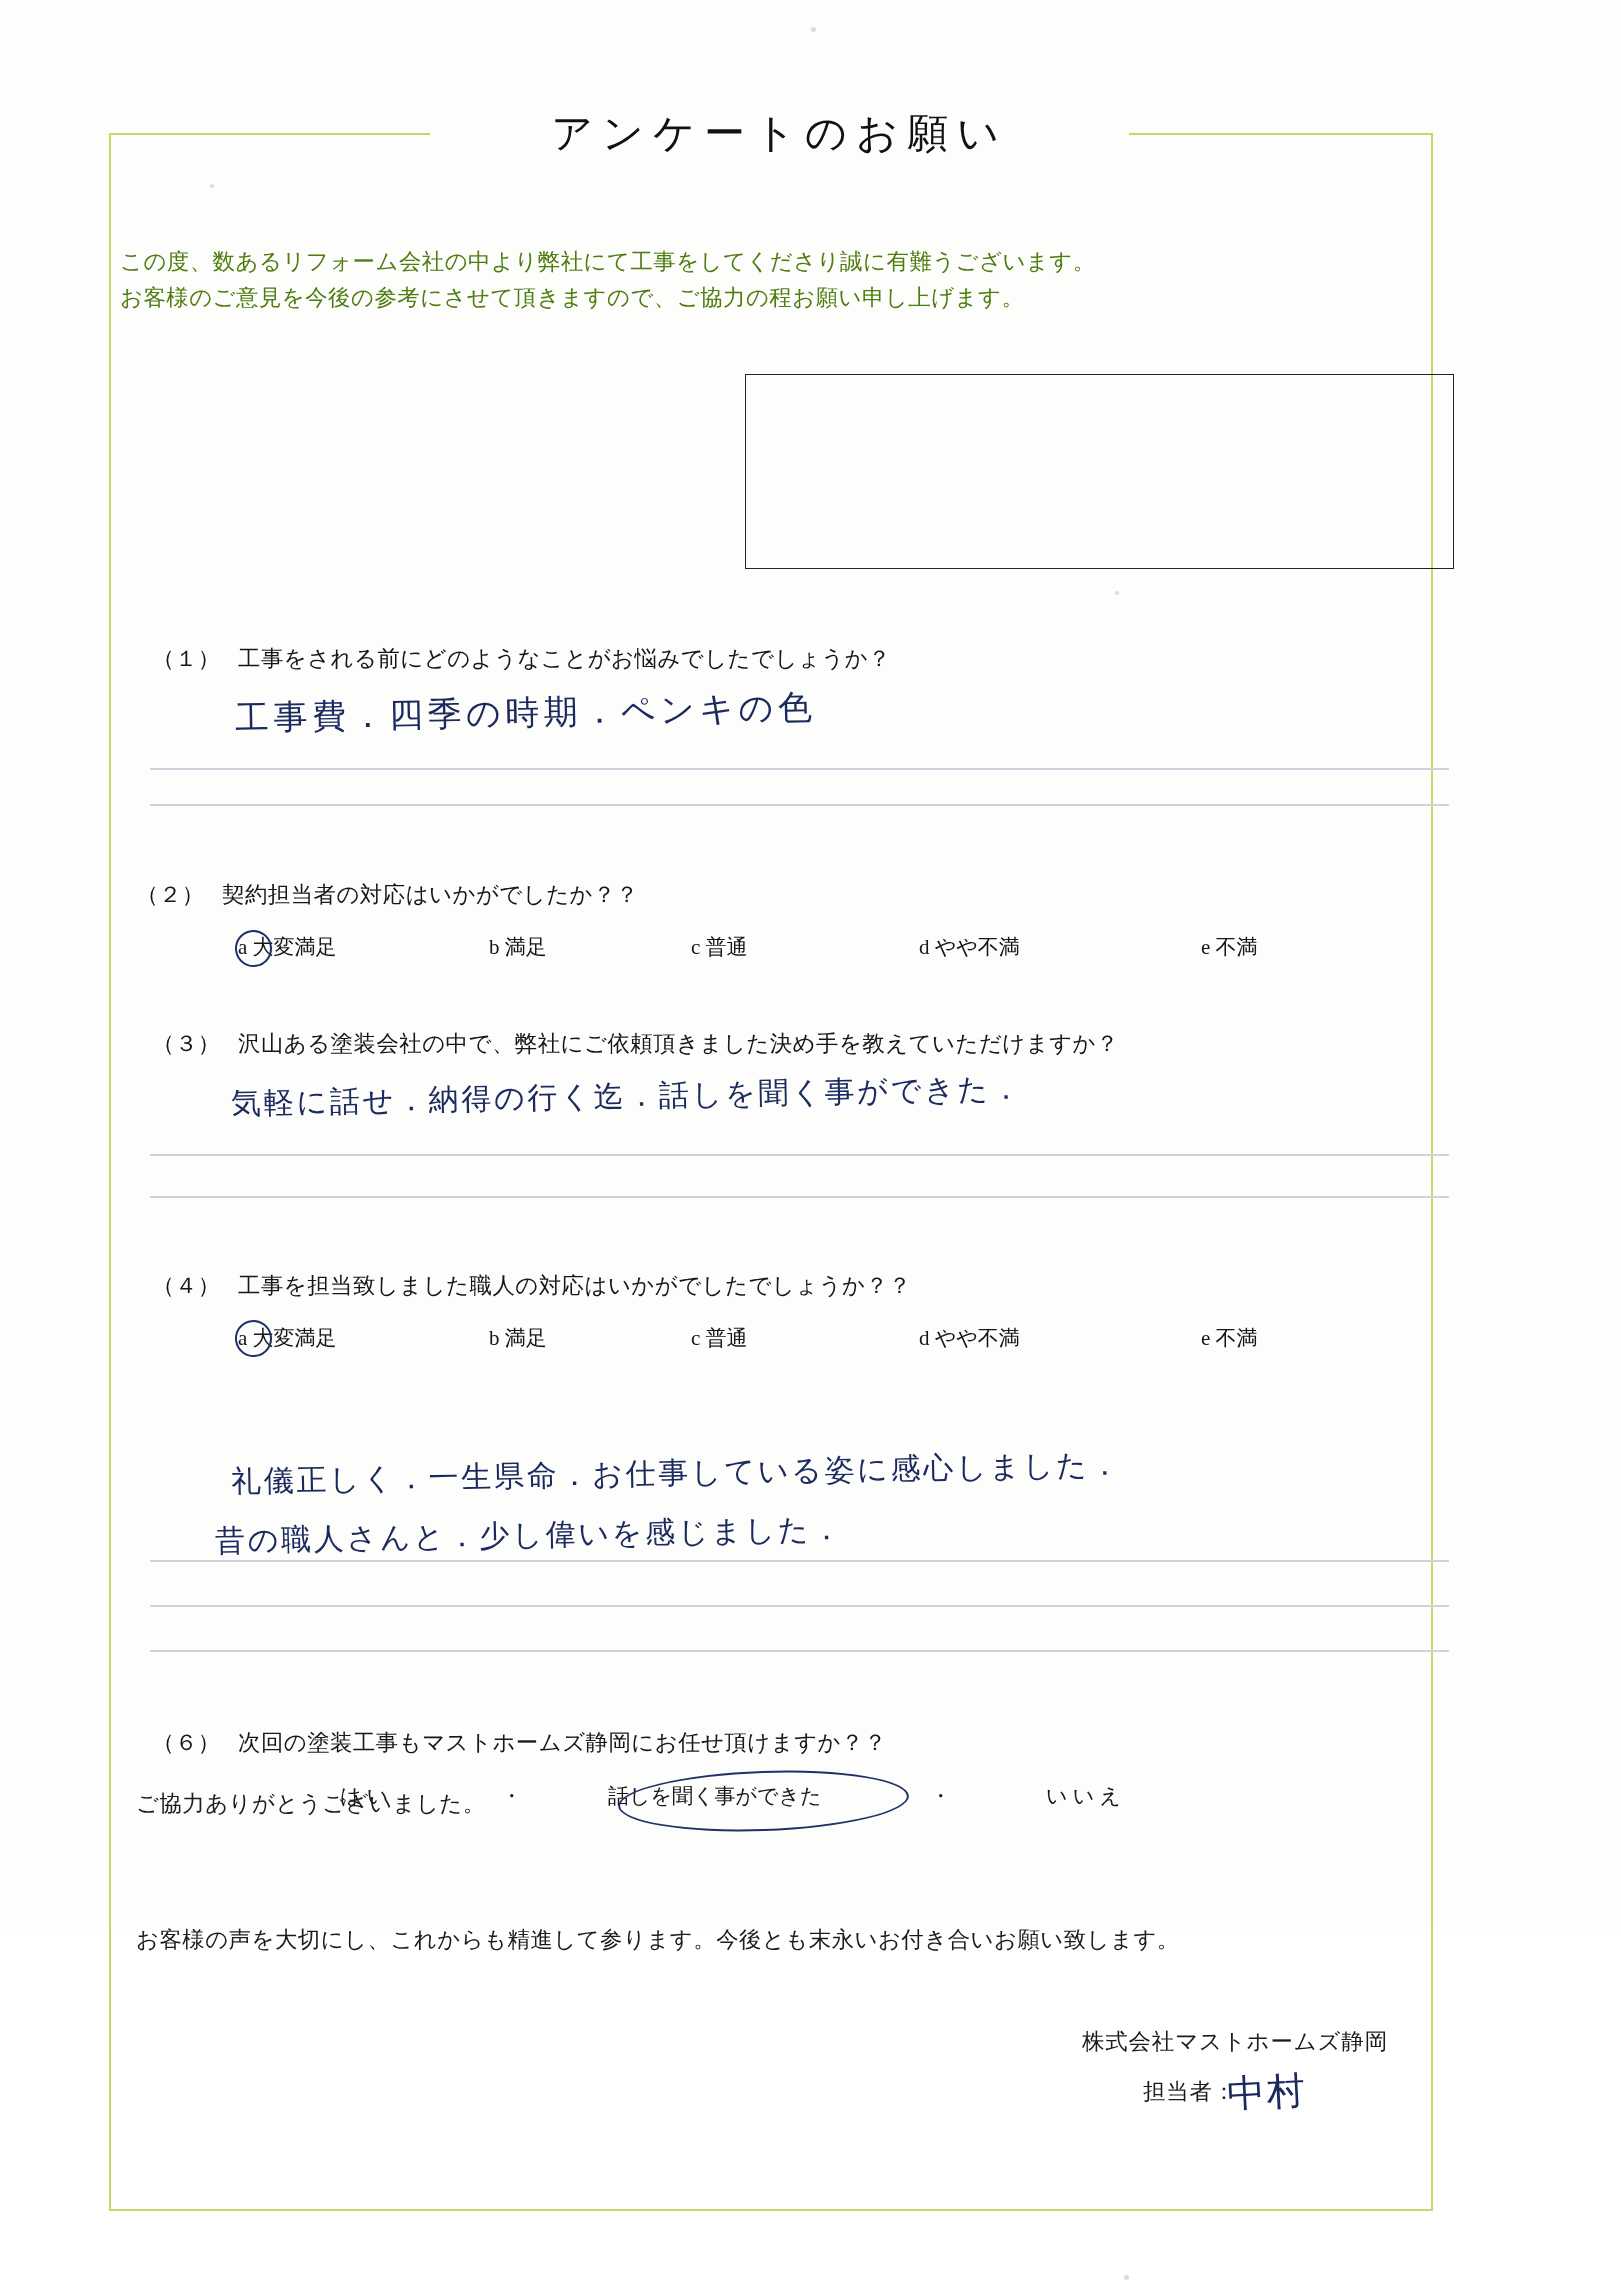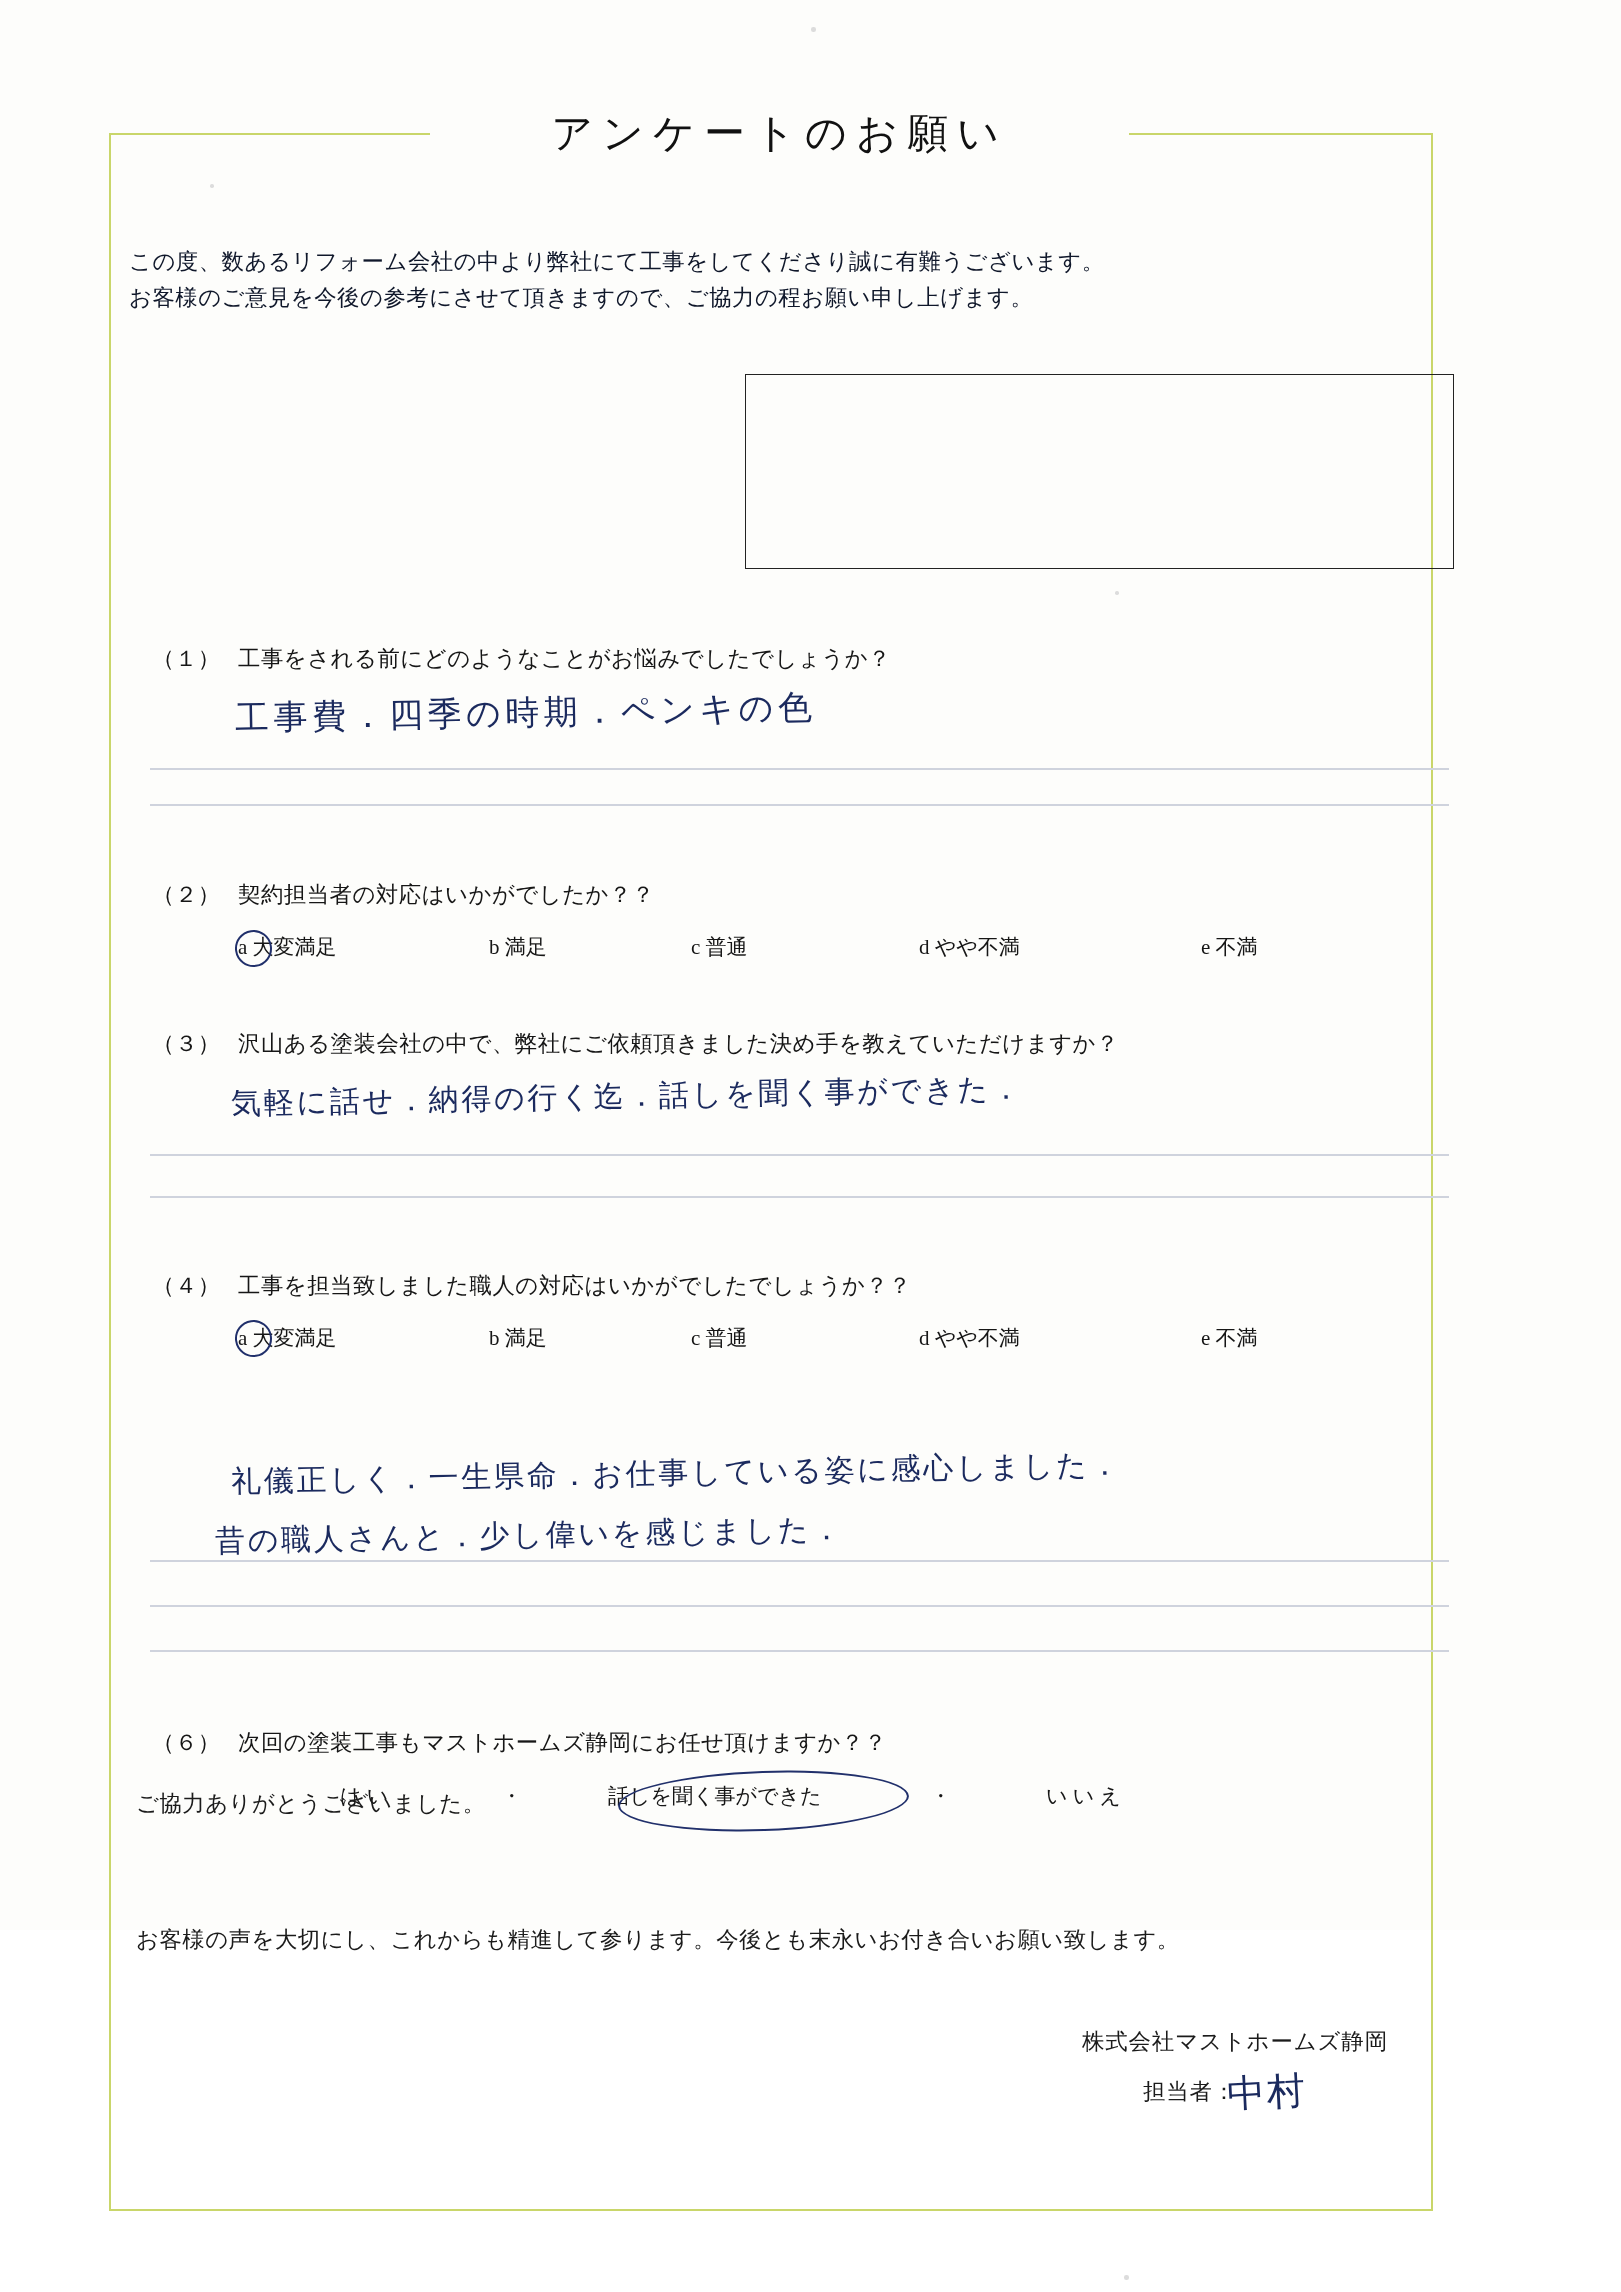--- a/index.html
+++ b/index.html
@@ -52,26 +52,26 @@
     text-align: center;
     font-family: "Liberation Serif", serif;
     font-size: 41px;
     letter-spacing: 9px;
     color: #111;
     white-space: nowrap;
   }
 
   .intro {
     position: absolute;
-    left: 129px;
+    left: 120px;
     top: 244px;
     width: 1272px;
     font-size: 22.4px;
     line-height: 1.62;
-    color: #0f172a;
+    color: #4d7c0f;
     letter-spacing: 0.5px;
   }
 
   .name-box {
     position: absolute;
     left: 745px;
     top: 374px;
     width: 709px;
     height: 195px;
     border: 1.8px solid #222;
@@ -189,21 +189,21 @@
 
   <div class="name-box"></div>
 
   <div class="q" style="left:152px; top:643px;">
     <span class="num">（１）</span><span>工事をされる前にどのようなことがお悩みでしたでしょうか？</span>
   </div>
   <div class="rule" style="left:150px; top:768px; width:1299px;"></div>
   <div class="rule" style="left:150px; top:804px; width:1299px;"></div>
   <div class="hand" style="left:235px; top:690px;">工事費．四季の時期．ペンキの色</div>
 
-  <div class="q" style="left:152px; top:879px;font-family:Liberation Serif, serif;">
+  <div class="q" style="left:136px; top:879px;font-family:Liberation Serif, serif;">
     <span class="num">（２）</span><span>契約担当者の対応はいかがでしたか？？</span>
   </div>
   <div class="choices" style="left:238px; top:933px;">
     <span class="opt" style="width:251px;">a 大変満足</span><span class="opt" style="width:202px;">b 満足</span><span class="opt" style="width:228px;">c 普通</span><span class="opt" style="width:282px;">d やや不満</span><span class="opt">e 不満</span>
   </div>
   <div class="circle-mark" style="left:235px; top:930px; width:33px; height:33px;"></div>
 
   <div class="q" style="left:152px; top:1028px;">
     <span class="num">（３）</span><span>沢山ある塗装会社の中で、弊社にご依頼頂きました決め手を教えていただけますか？</span>
   </div>

